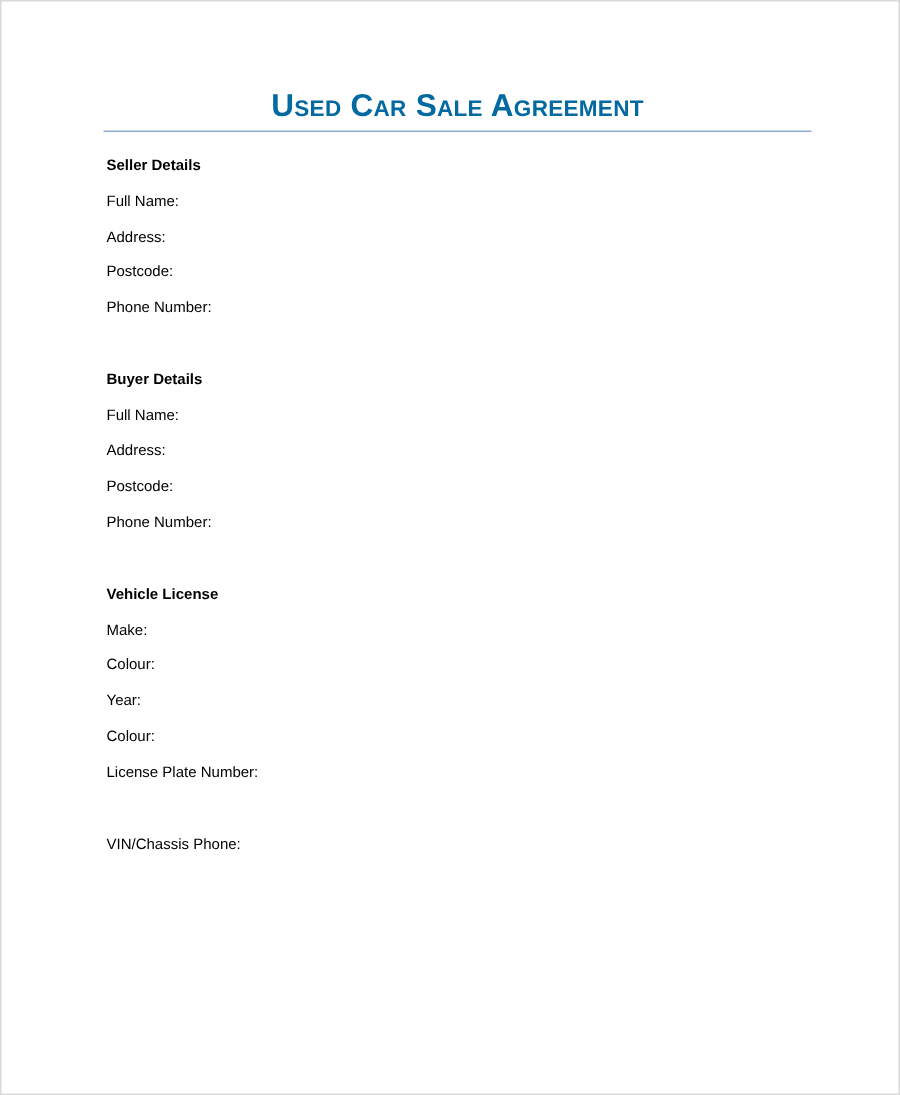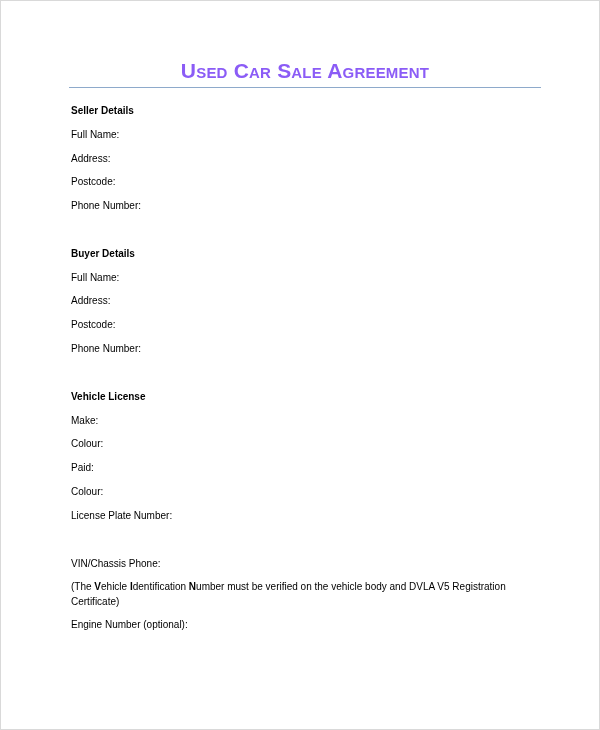--- a/index.html
+++ b/index.html
@@ -6,21 +6,21 @@
     body {
       width: 600px; height: 730px; position: relative; overflow: hidden;
       font-family: "Liberation Sans", sans-serif; color: #000;
     }
     .page {
       position: absolute; left: 0; top: 0; width: 598px; height: 728px;
       border: 1px solid #d9d9d9; background: #fff;
     }
     .title {
       position: absolute; left: 68px; width: 472px; top: 57px;
-      text-align: center; font-weight: bold; color: #8b5cf6;
+      text-align: center; font-weight: bold; color: #0369a1;
       font-size: 21px; letter-spacing: 0.2px; font-variant: small-caps;
       line-height: 26px;
     }
     .rule {
       position: absolute; left: 68px; width: 472px; top: 86px;
       height: 0; border-top: 1px solid #8eaacb;
     }
     .line {
       position: absolute; left: 70px; font-size: 10px; line-height: 15px; white-space: nowrap;
     }
@@ -43,21 +43,19 @@
 
   <div class="line bold" style="top:245px">Buyer Details</div>
   <div class="line" style="top:269px">Full Name:</div>
   <div class="line" style="top:292px">Address:</div>
   <div class="line" style="top:316px">Postcode:</div>
   <div class="line" style="top:340px">Phone Number:</div>
 
   <div class="line bold" style="top:388px">Vehicle License</div>
   <div class="line" style="top:412px">Make:</div>
   <div class="line" style="top:435px">Colour:</div>
-  <div class="line" style="top:459px">Paid:</div>
+  <div class="line" style="top:459px">Year:</div>
   <div class="line" style="top:483px">Colour:</div>
   <div class="line" style="top:507px">License Plate Number:</div>
   <div class="line" style="top:555px">VIN/Chassis Phone:</div>
 
-  <div class="line note" style="top:578px"><span>(The </span><b>V</b><span>ehicle </span><b>I</b><span>dentification </span><b>N</b><span>umber must be verified on the vehicle body and DVLA V5 Registration Certificate)</span></div>
 
-  <div class="line" style="top:616px">Engine Number (optional):</div>
 </div>
 
 </body></html>

